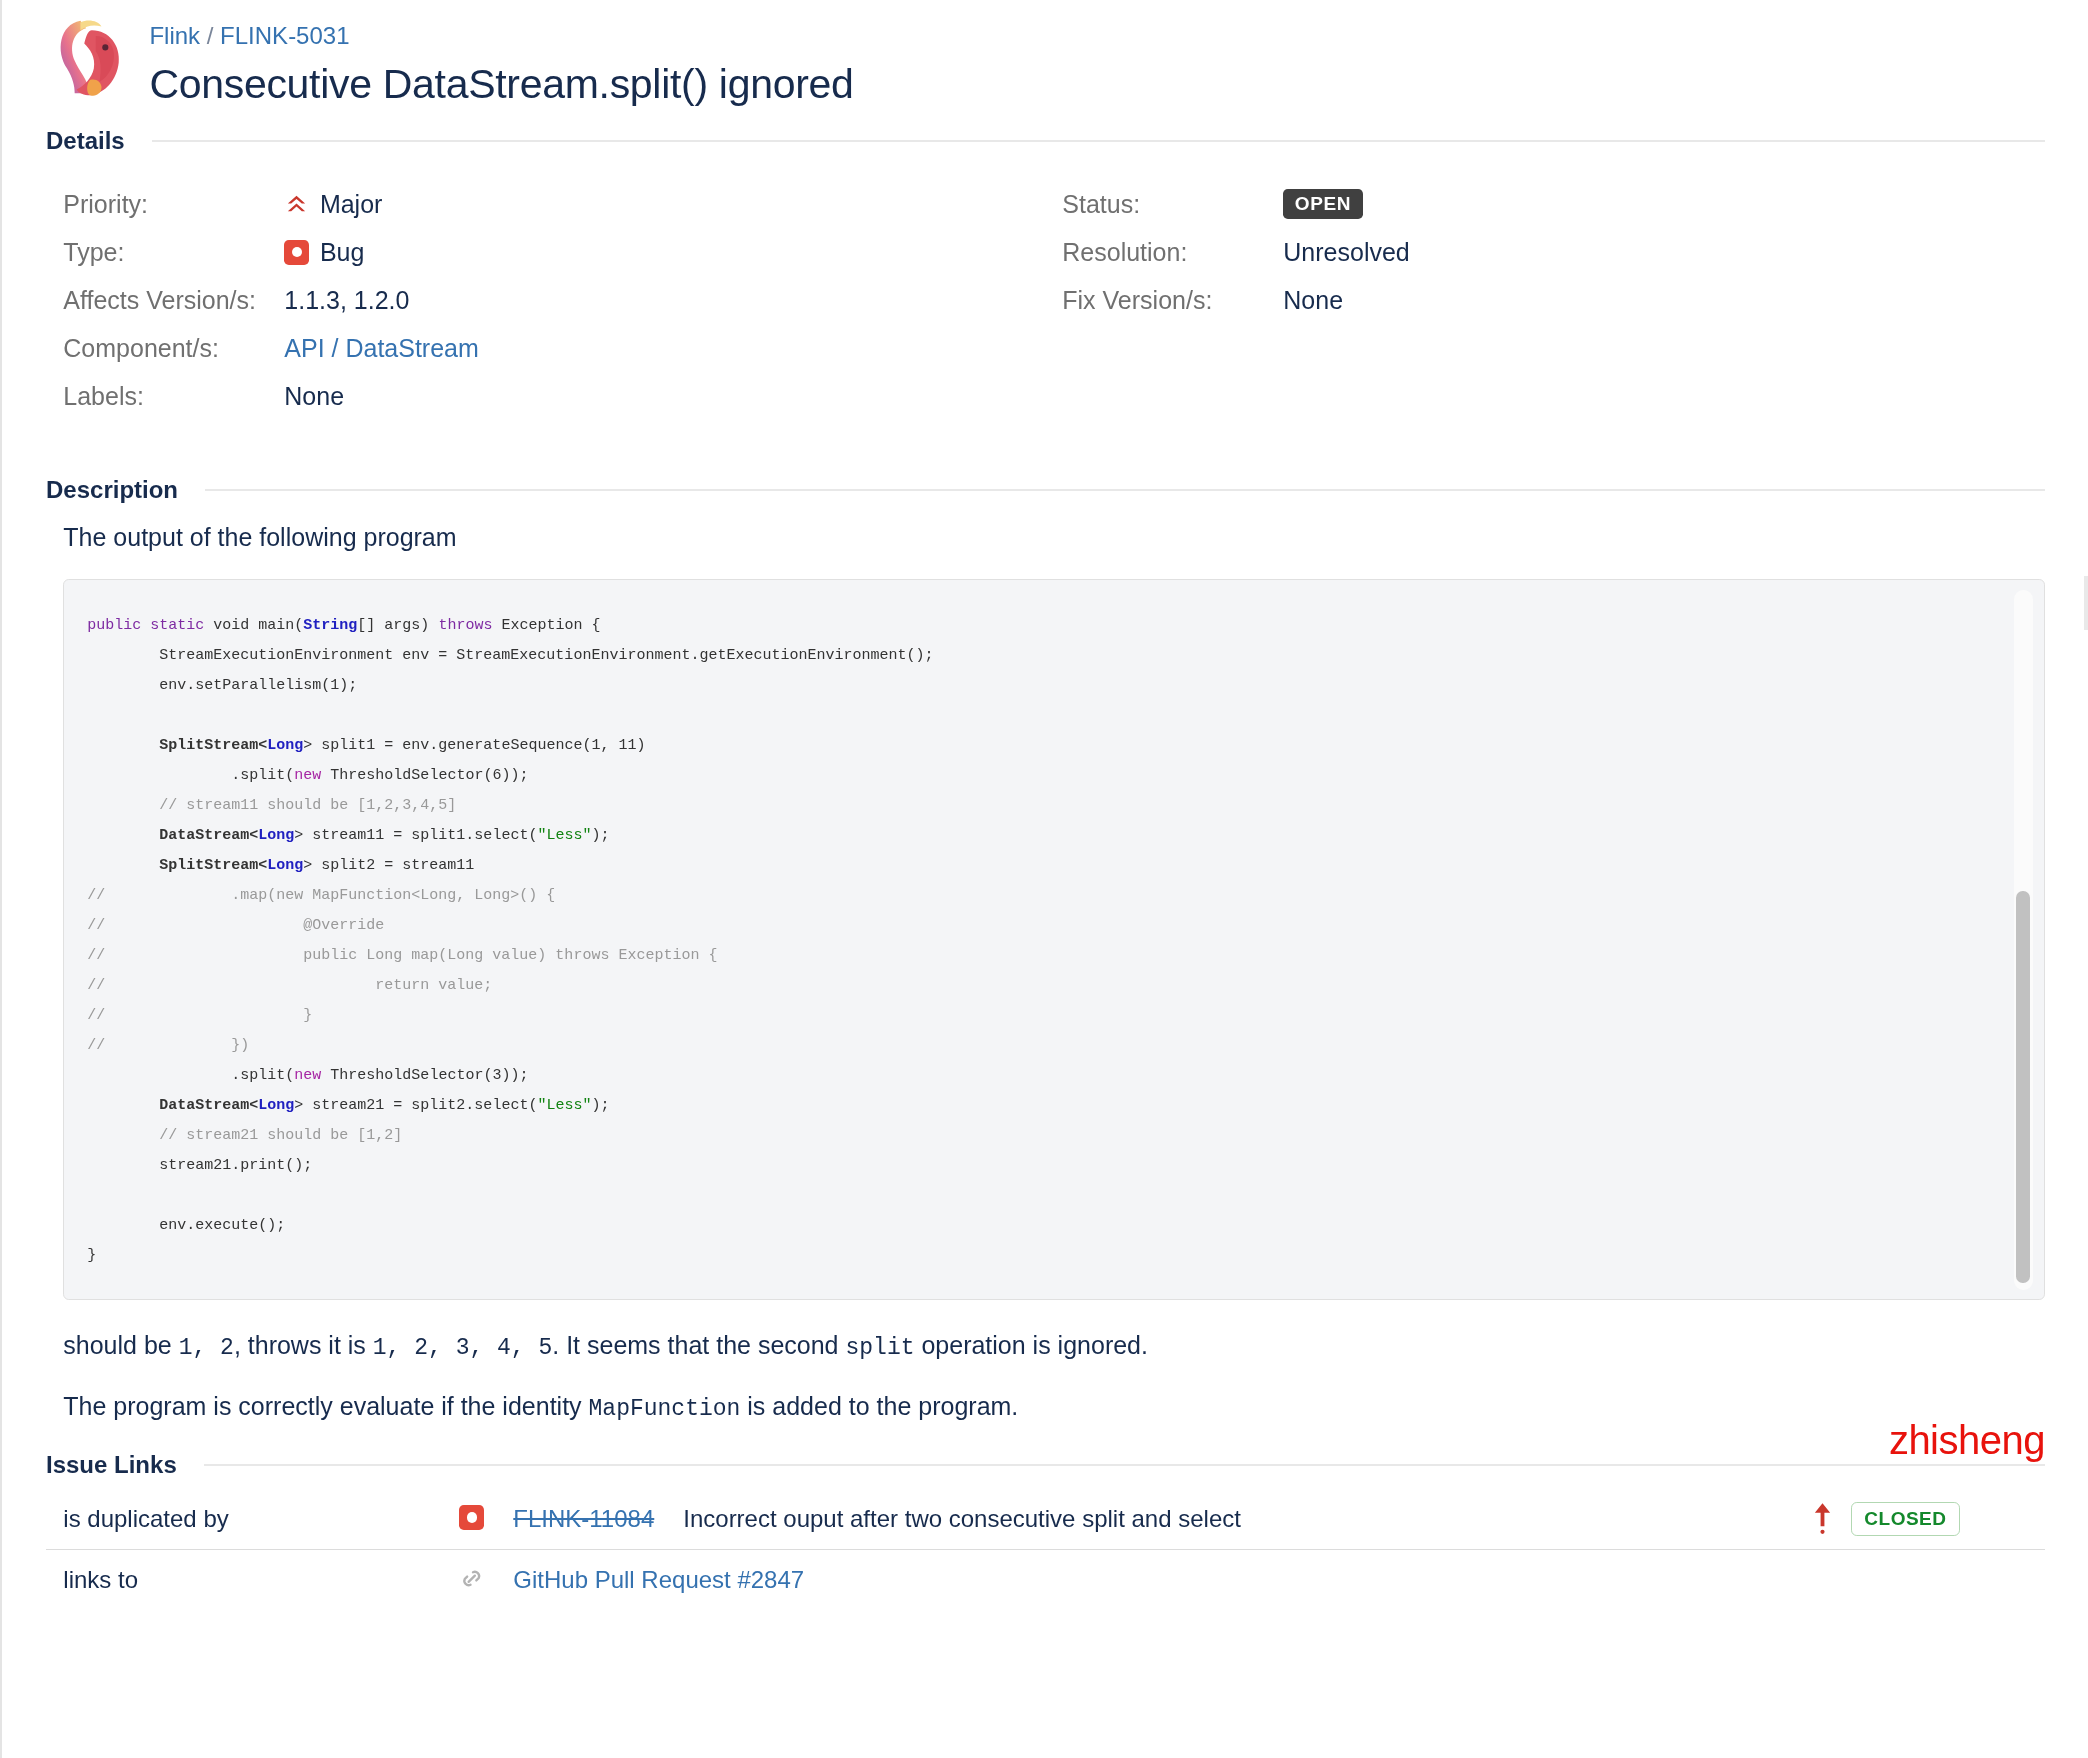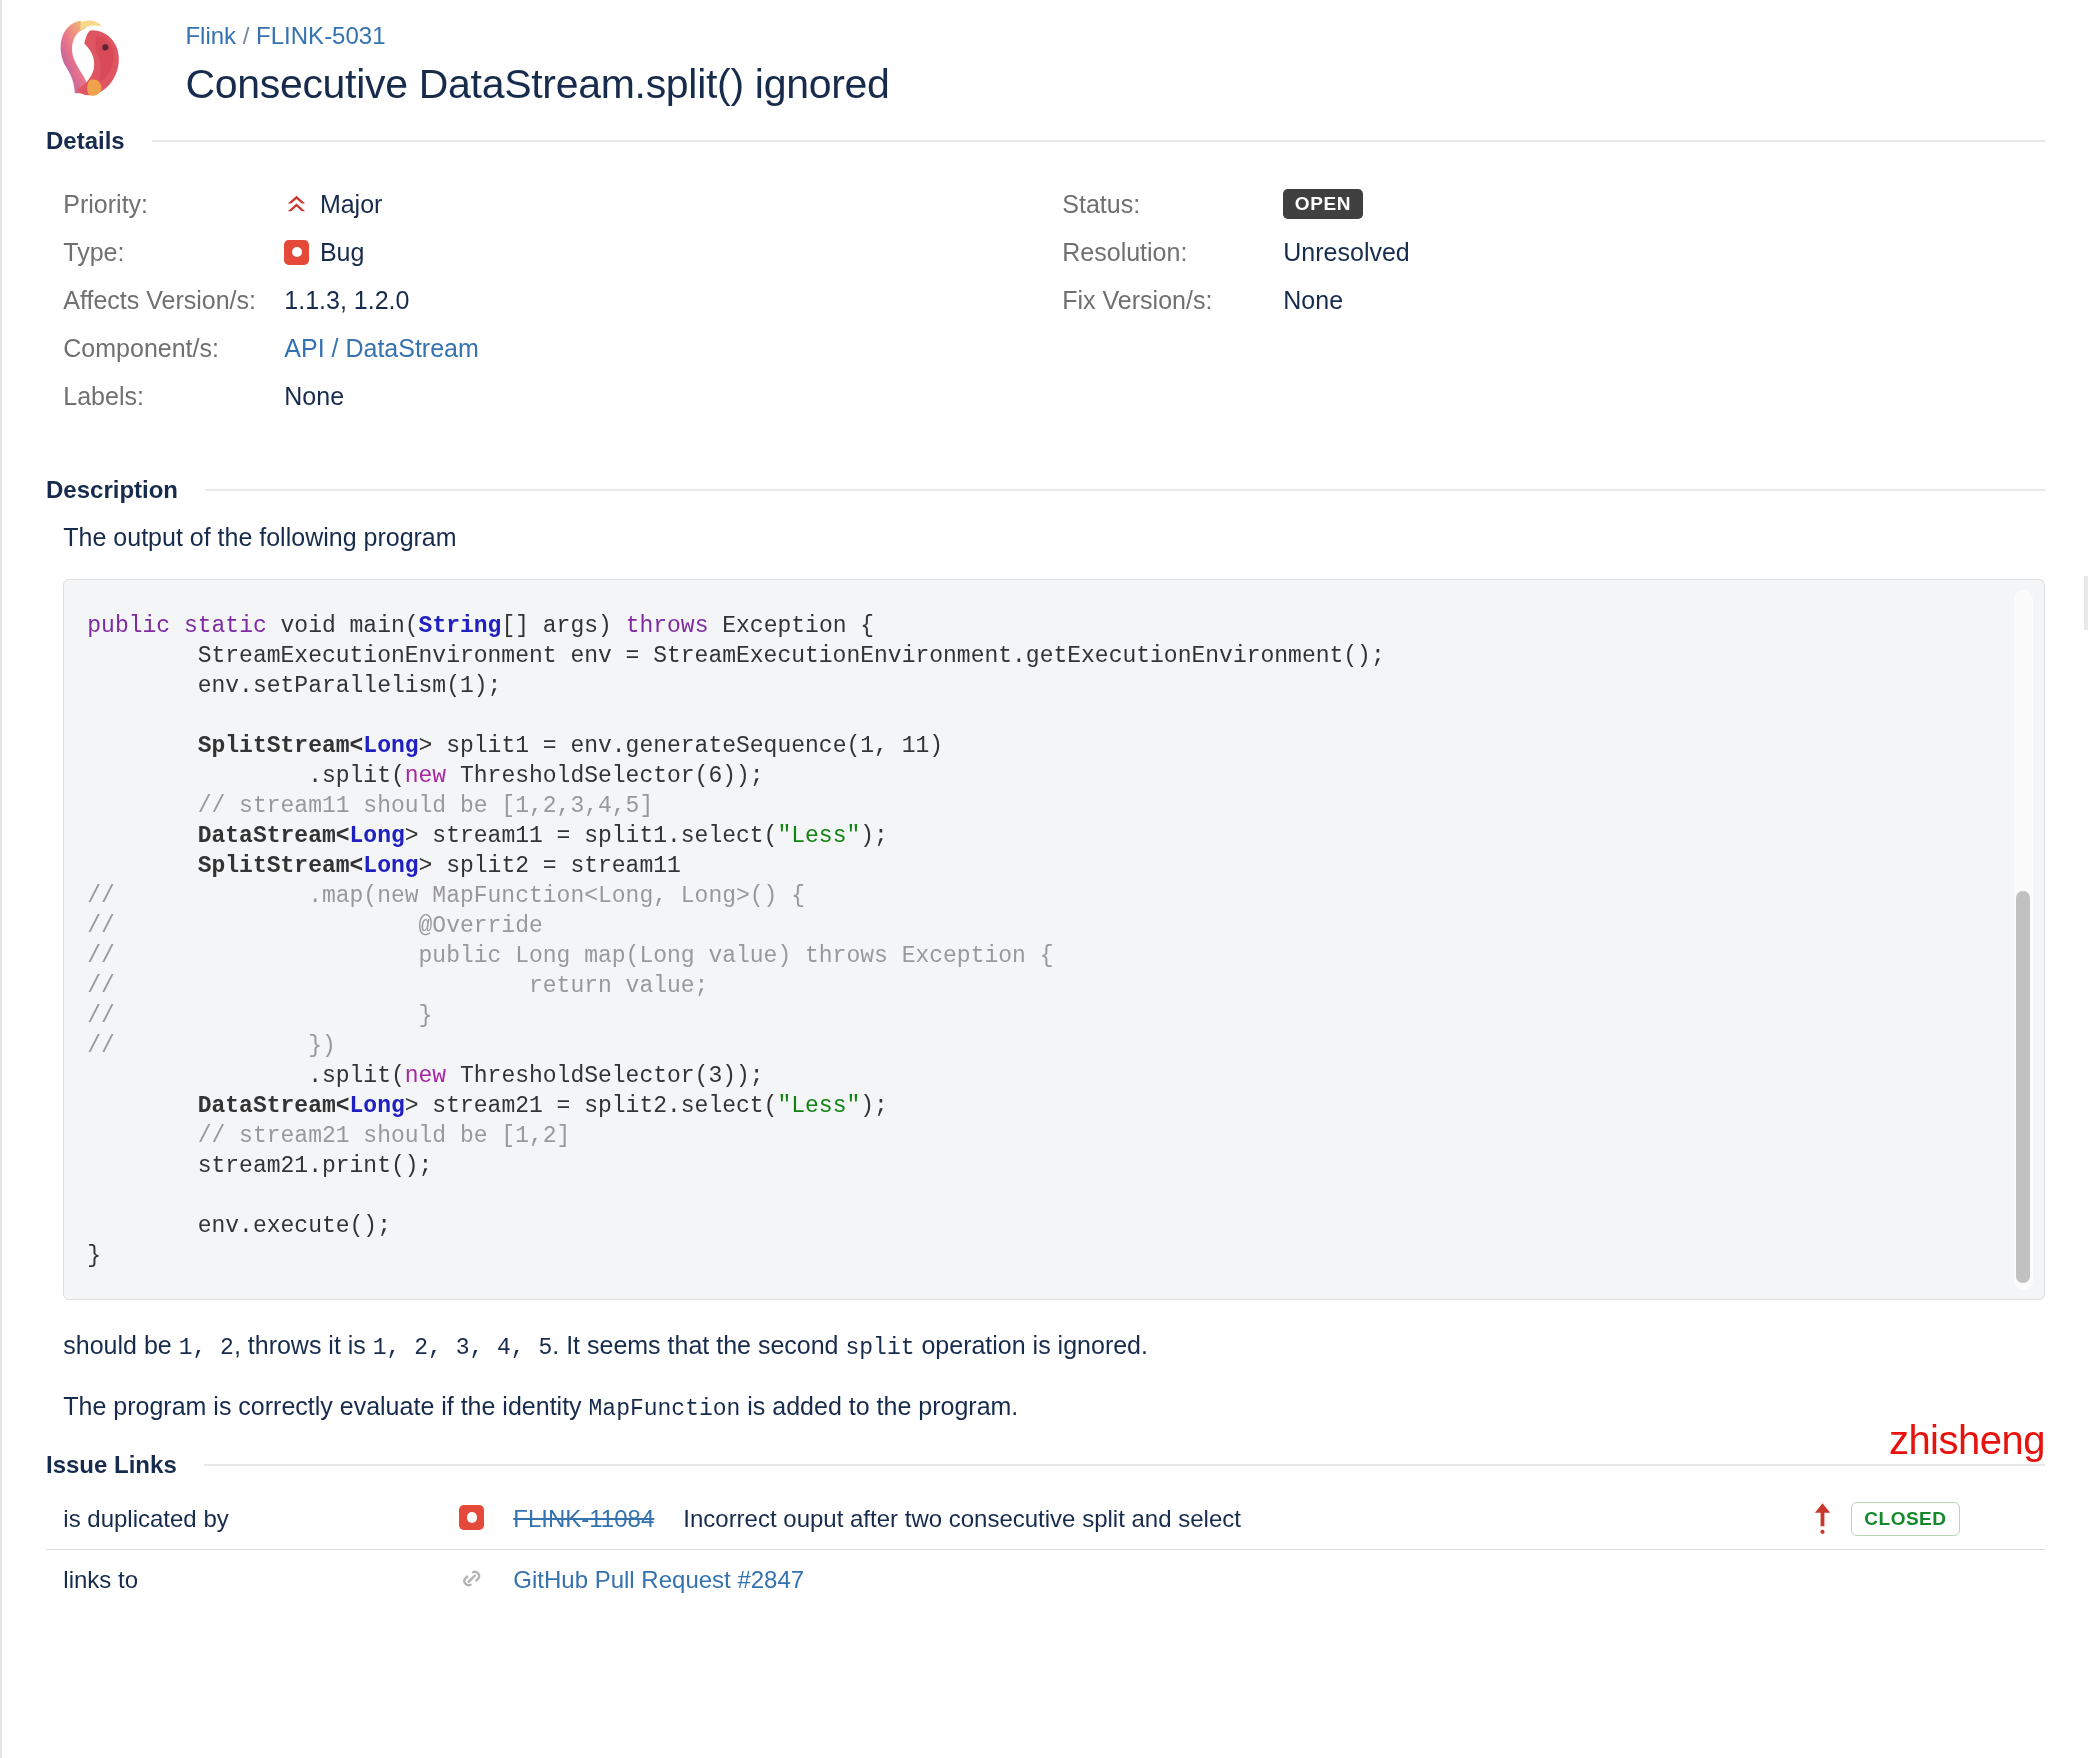--- a/index.html
+++ b/index.html
@@ -24,21 +24,20 @@
     border-left: 2.9px solid #e4e4e4;
   }
 
   
   .header {
     display: flex;
     align-items: flex-start;
     padding: 13.4px 0 0 44px;
     height: 127px;
     box-sizing: border-box;
-    gap: 36px;
   }
   .project-avatar {
     width: 88px;
     height: 88px;
     flex: 0 0 88px;
     margin-right: 15.4px;
     position: relative;
   }
   .project-avatar svg { display:block; }
   .header-text { padding-top: 7.7px; }
@@ -167,21 +166,21 @@
     border-radius: 5.8px;
     margin: 5.8px 0 29px 0;
     height: 721px;
     box-sizing: border-box;
     overflow: hidden;
   }
   .codeblock pre {
     margin: 0;
     padding: 31px 0 0 23px;
     font-family: "Liberation Mono", "DejaVu Sans Mono", monospace;
-    font-size: 23px;
+    font-size: 15px;
     line-height: 30px;
     color: #333333;
     white-space: pre;
   }
   .kw      { color: #7e2ba2; }
   .kw2     { color: #a626a4; }
   .type    { color: #2020c0; font-weight: bold; }
   .str     { color: #118311; }
   .cmt     { color: #999999; }
   .bold    { font-weight: bold; }

